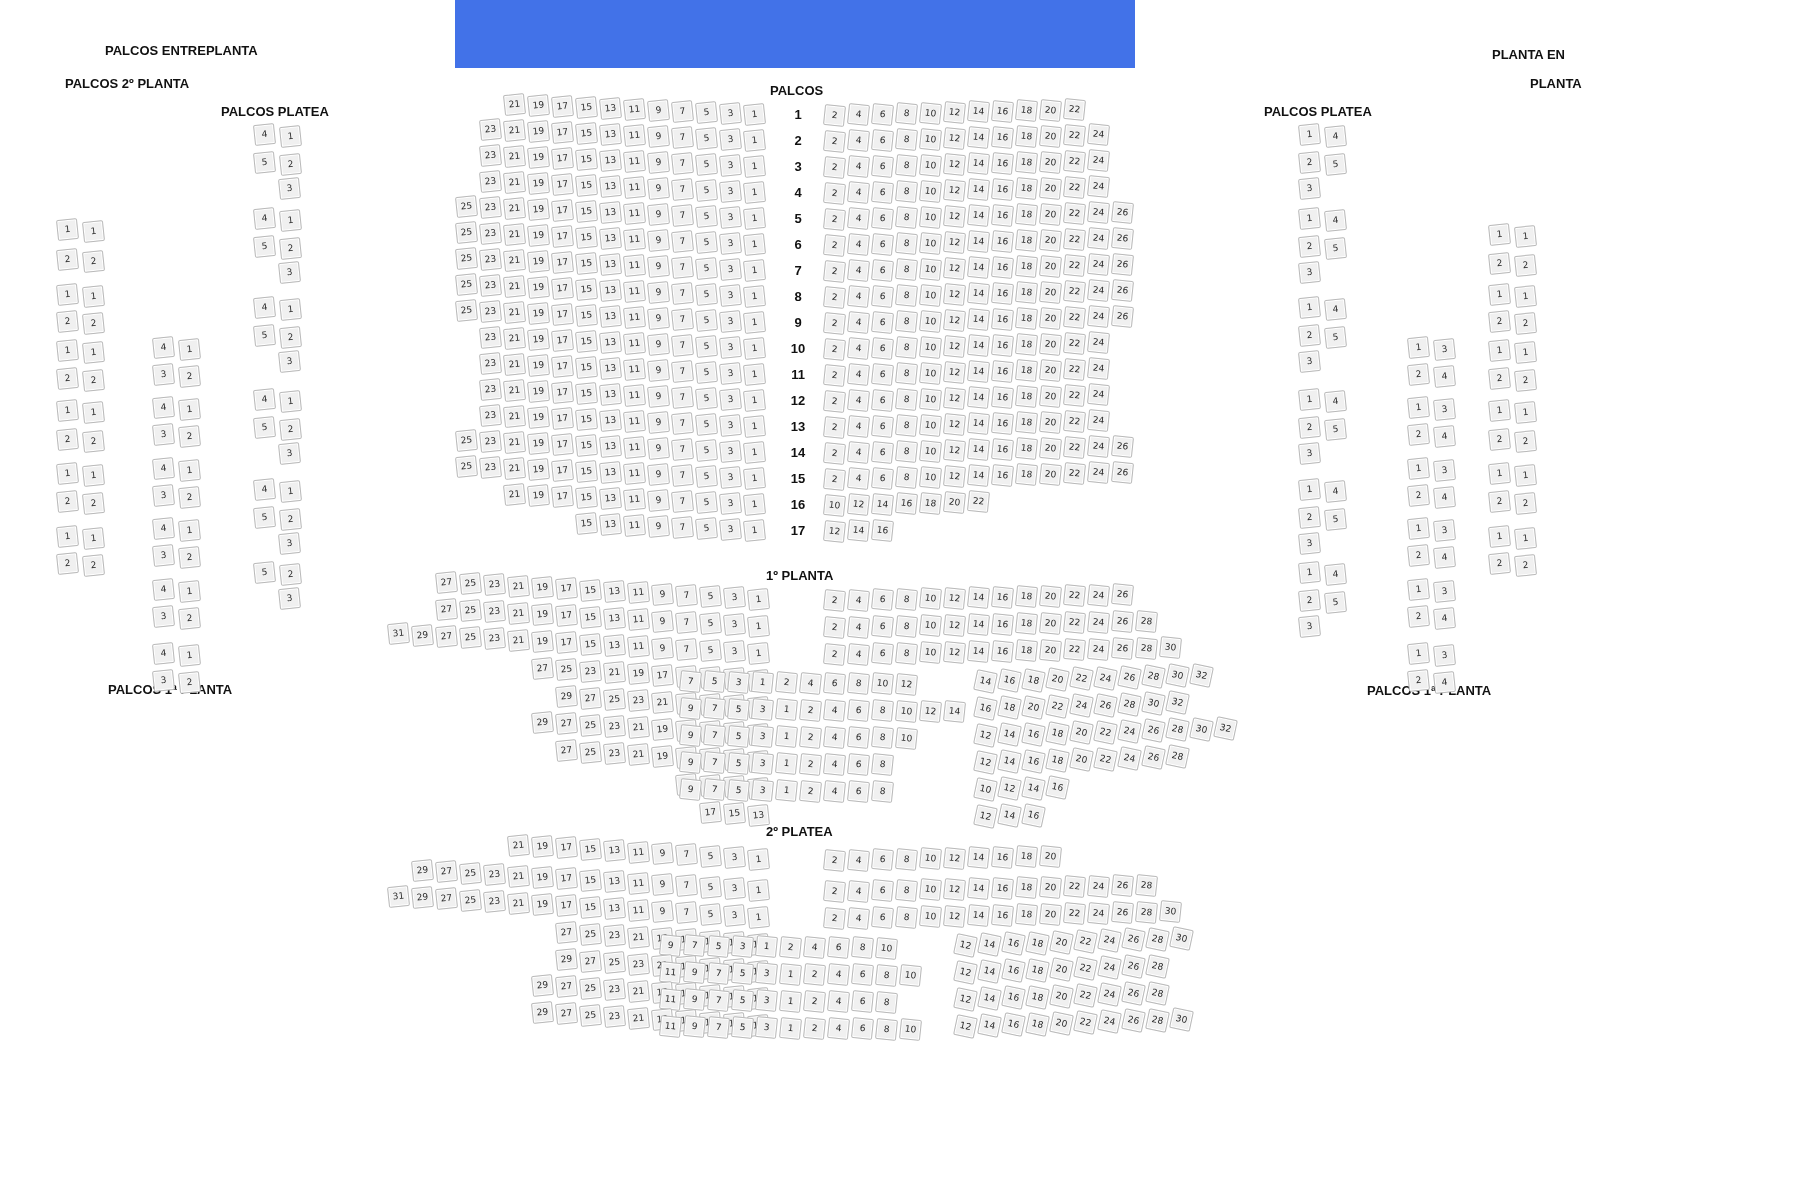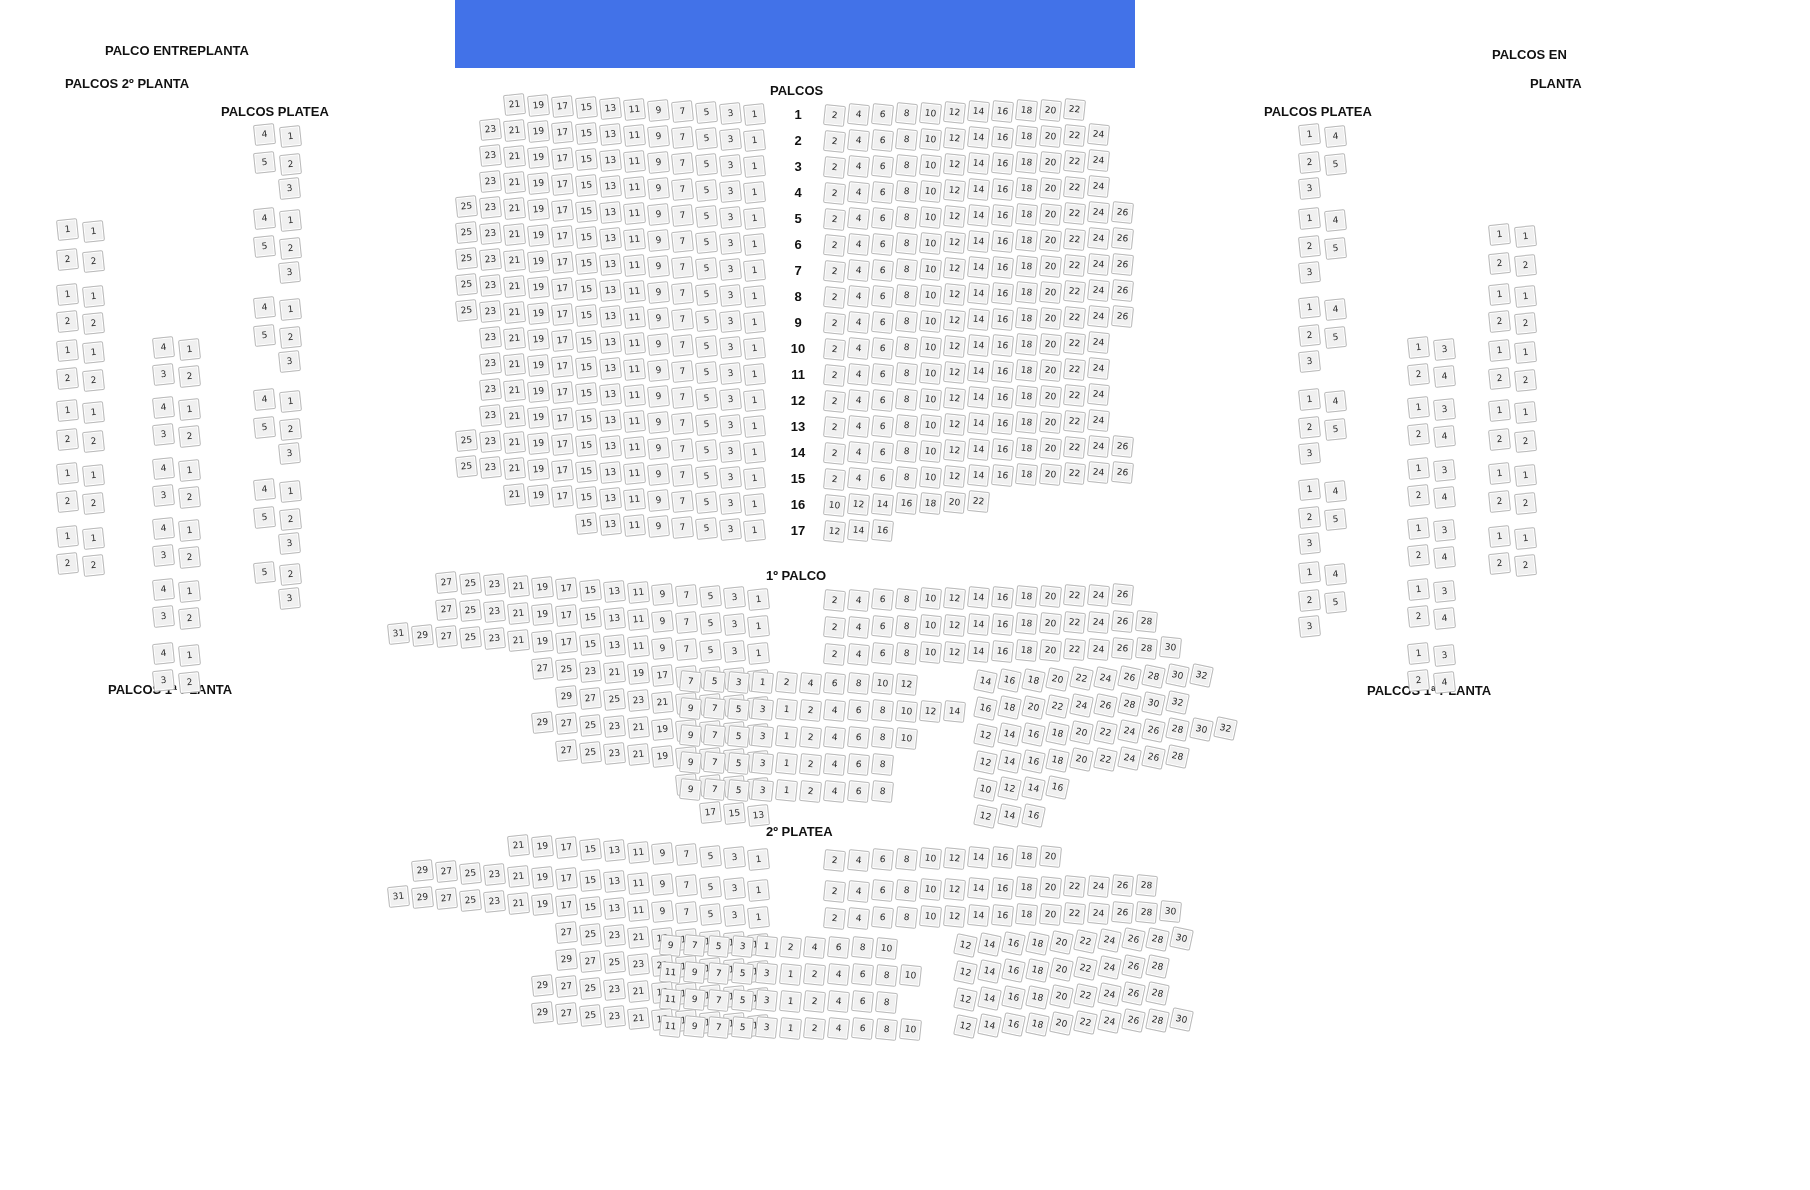--- a/index.html
+++ b/index.html
@@ -16,30 +16,30 @@
   .seat.r6{transform:rotate(-6deg);}
   .seat.l6{transform:rotate(6deg);}
   .seat.l12{transform:rotate(12deg);}
 </style>
 </head>
 <body>
 
 <div class="stage"></div>
 
 <div id="root">
-    <div class="lbl" style="left:105px;top:43px;">PALCO ENTREPLANTA</div>
+    <div class="lbl" style="left:105px;top:43px;">PALCOS ENTREPLANTA</div>
     <div class="lbl" style="left:65px;top:76px;">PALCOS 2º PLANTA</div>
     <div class="lbl" style="left:221px;top:104px;">PALCOS PLATEA</div>
     <div class="lbl" style="left:108px;top:682px;">PALCOS 1ª PLANTA</div>
-    <div class="lbl" style="left:1492px;top:47px;">PALCOS EN</div>
+    <div class="lbl" style="left:1492px;top:47px;">PLANTA EN</div>
     <div class="lbl" style="left:1530px;top:76px;">PLANTA</div>
     <div class="lbl" style="left:1264px;top:104px;">PALCOS PLATEA</div>
     <div class="lbl" style="left:1367px;top:683px;">PALCOS 1ª PLANTA</div>
     <div class="sec-title" style="left:770px;top:83px;">PALCOS</div>
-    <div class="sec-title" style="left:766px;top:568px;">1º PALCO</div>
+    <div class="sec-title" style="left:766px;top:568px;">1º PLANTA</div>
     <div class="sec-title" style="left:766px;top:824px;">2º PLATEA</div>
     <div class="rownum" style="left:787px;top:107px;">1</div>
     <div class="seat r6" style="left:504px;top:94px;">21</div>
     <div class="seat r6" style="left:528px;top:95px;">19</div>
     <div class="seat r6" style="left:552px;top:96px;">17</div>
     <div class="seat r6" style="left:576px;top:97px;">15</div>
     <div class="seat r6" style="left:600px;top:98px;">13</div>
     <div class="seat r6" style="left:624px;top:99px;">11</div>
     <div class="seat r6" style="left:648px;top:100px;">9</div>
     <div class="seat r6" style="left:672px;top:101px;">7</div>

